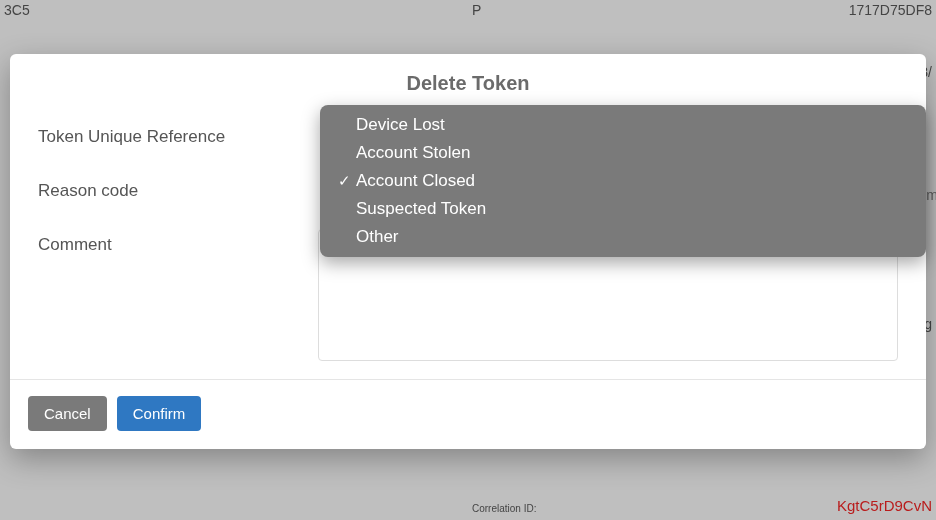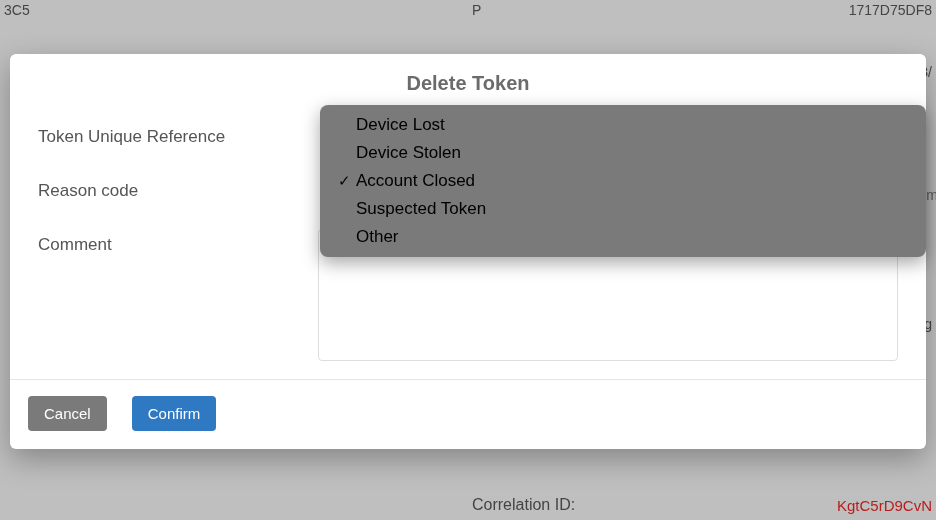--- a/index.html
+++ b/index.html
@@ -96,55 +96,55 @@
       background: #7a7a7a;
       border-radius: 8px;
       box-shadow: 0 6px 18px rgba(0,0,0,0.35);
       padding: 6px 0;
       z-index: 50;
     }
     .dropdown-item {
       display: flex;
       align-items: center;
       padding: 4px 18px 4px 18px;
-      color: #000000;
+      color: #ffffff;
       font-size: 17px;
       cursor: pointer;
     }
     .dropdown-check {
       width: 18px;
       display: inline-block;
       font-size: 15px;
     }
     .modal-footer {
       border-top: 1px solid #e5e5e5;
       padding: 16px 18px 18px 18px;
       display: flex;
-      gap: 25px;
+      gap: 10px;
     }
     .btn {
       border: none;
       border-radius: 4px;
       padding: 9px 16px;
       font-size: 15px;
       cursor: pointer;
       color: #fff;
     }
     .btn-secondary {
       background: #7a7a7a;
     }
     .btn-primary {
       background: #2f78c2;
       text-align: right;
     }
     .bg-correlation {
       position: absolute;
       bottom: 6px;
       left: 472px;
-      font-size: 16px;
+      font-size: 10px;
       color: #444;
     }
     .bg-correlation-val {
       position: absolute;
       bottom: 6px;
       right: 4px;
       font-size: 15px;
       color: #b91c1c;
     }
     .bg-top-left {
@@ -221,21 +221,21 @@
       </div>
     </div>
 
     <div class="dropdown-menu">
       <div class="dropdown-item">
         <span class="dropdown-check"></span>
         <span>Device Lost</span>
       </div>
       <div class="dropdown-item">
         <span class="dropdown-check"></span>
-        <span>Device Stolen</span>
+        <span>Account Stolen</span>
       </div>
       <div class="dropdown-item">
         <span class="dropdown-check">✓</span>
         <span>Account Closed</span>
       </div>
       <div class="dropdown-item">
         <span class="dropdown-check"></span>
         <span>Suspected Token</span>
       </div>
       <div class="dropdown-item">

